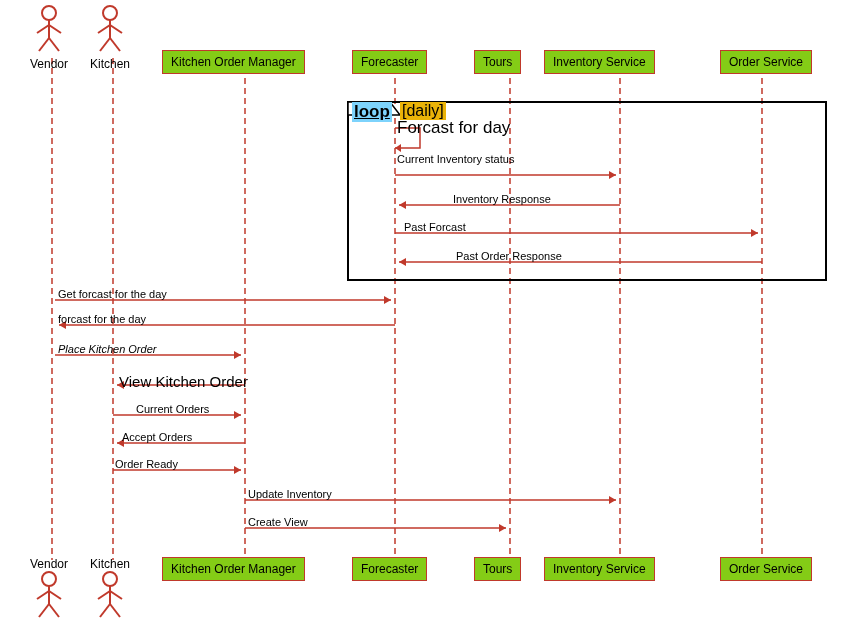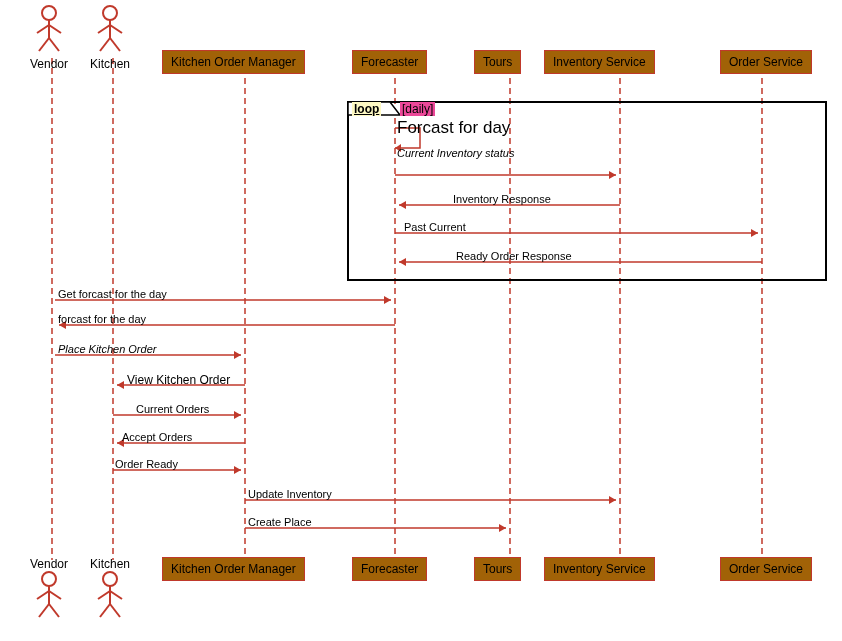--- a/index.html
+++ b/index.html
@@ -34,21 +34,21 @@
     .actor-label {
       margin-top: 2px;
       font-size: 12px;
       text-align: center;
     }
 
     
     .lifeline-box {
       position: absolute;
       border: 1.5px solid #c0392b;
-      background: #a16207;
+      background: #84cc16;
       padding: 4px 8px;
       font-size: 12px;
       text-align: center;
       white-space: nowrap;
     }
 
     
     svg.diagram-svg {
       position: absolute;
       top: 0;
@@ -158,38 +158,38 @@
   <div class="lifeline-box" style="left:474px; top:50px;">
     <span>Tours</span>
   </div>
   <div class="lifeline-box" style="left:544px; top:50px;">
     <span>Inventory Service</span>
   </div>
   <div class="lifeline-box" style="left:720px; top:50px;">
     <span>Order Service</span>
   </div>
 
-  <div style="position:absolute; left:352px; top:102px; font-size:12px; font-weight:bold; background:#fef9c3; z-index:10; padding: 0 2px; text-decoration: underline;">loop</div>
-  <div style="position:absolute; left:400px; top:102px; font-size:12px; background:#ec4899; z-index:10; padding: 0 2px;">[daily]</div>
+  <div style="position:absolute; left:352px; top:102px; font-size:17px; font-weight:bold; background:#7dd3fc; z-index:10; padding: 0 2px; text-decoration: underline;">loop</div>
+  <div style="position:absolute; left:400px; top:102px; font-size:16px; background:#eab308; z-index:10; padding: 0 2px;">[daily]</div>
 
   <div style="position:absolute; left:397px; top:118px; font-size:17px;">Forcast for day</div>
-  <div style="position:absolute; left:397px; top:147px; font-size:11px;font-style:italic;">Current Inventory status</div>
+  <div style="position:absolute; left:397px; top:153px; font-size:11px;">Current Inventory status</div>
   <div style="position:absolute; left:453px; top:193px; font-size:11px;">Inventory Response</div>
-  <div style="position:absolute; left:404px; top:221px; font-size:11px;">Past Current</div>
-  <div style="position:absolute; left:456px; top:250px; font-size:11px;">Ready Order Response</div>
+  <div style="position:absolute; left:404px; top:221px; font-size:11px;">Past Forcast</div>
+  <div style="position:absolute; left:456px; top:250px; font-size:11px;">Past Order Response</div>
 
   <div style="position:absolute; left:58px; top:288px; font-size:11px;">Get forcast for the day</div>
   <div style="position:absolute; left:58px; top:313px; font-size:11px;">forcast for the day</div>
   <div style="position:absolute; left:58px; top:343px; font-size:11px;font-style:italic;">Place Kitchen Order</div>
-  <div style="position:absolute; left:127px; top:373px; font-size:12px;">View Kitchen Order</div>
+  <div style="position:absolute; left:119px; top:373px; font-size:15px;">View Kitchen Order</div>
   <div style="position:absolute; left:136px; top:403px; font-size:11px;">Current Orders</div>
   <div style="position:absolute; left:115px; top:431px; font-size:11px;margin-left:7px;">Accept Orders</div>
   <div style="position:absolute; left:115px; top:458px; font-size:11px;">Order Ready</div>
   <div style="position:absolute; left:248px; top:488px; font-size:11px;">Update Inventory</div>
-  <div style="position:absolute; left:248px; top:516px; font-size:11px;">Create Place</div>
+  <div style="position:absolute; left:248px; top:516px; font-size:11px;">Create View</div>
 
   <div class="lifeline-box" style="left:162px; top:557px;">
     <span>Kitchen Order Manager</span>
   </div>
   <div class="lifeline-box" style="left:352px; top:557px;">
     <span>Forecaster</span>
   </div>
   <div class="lifeline-box" style="left:474px; top:557px;">
     <span>Tours</span>
   </div>

